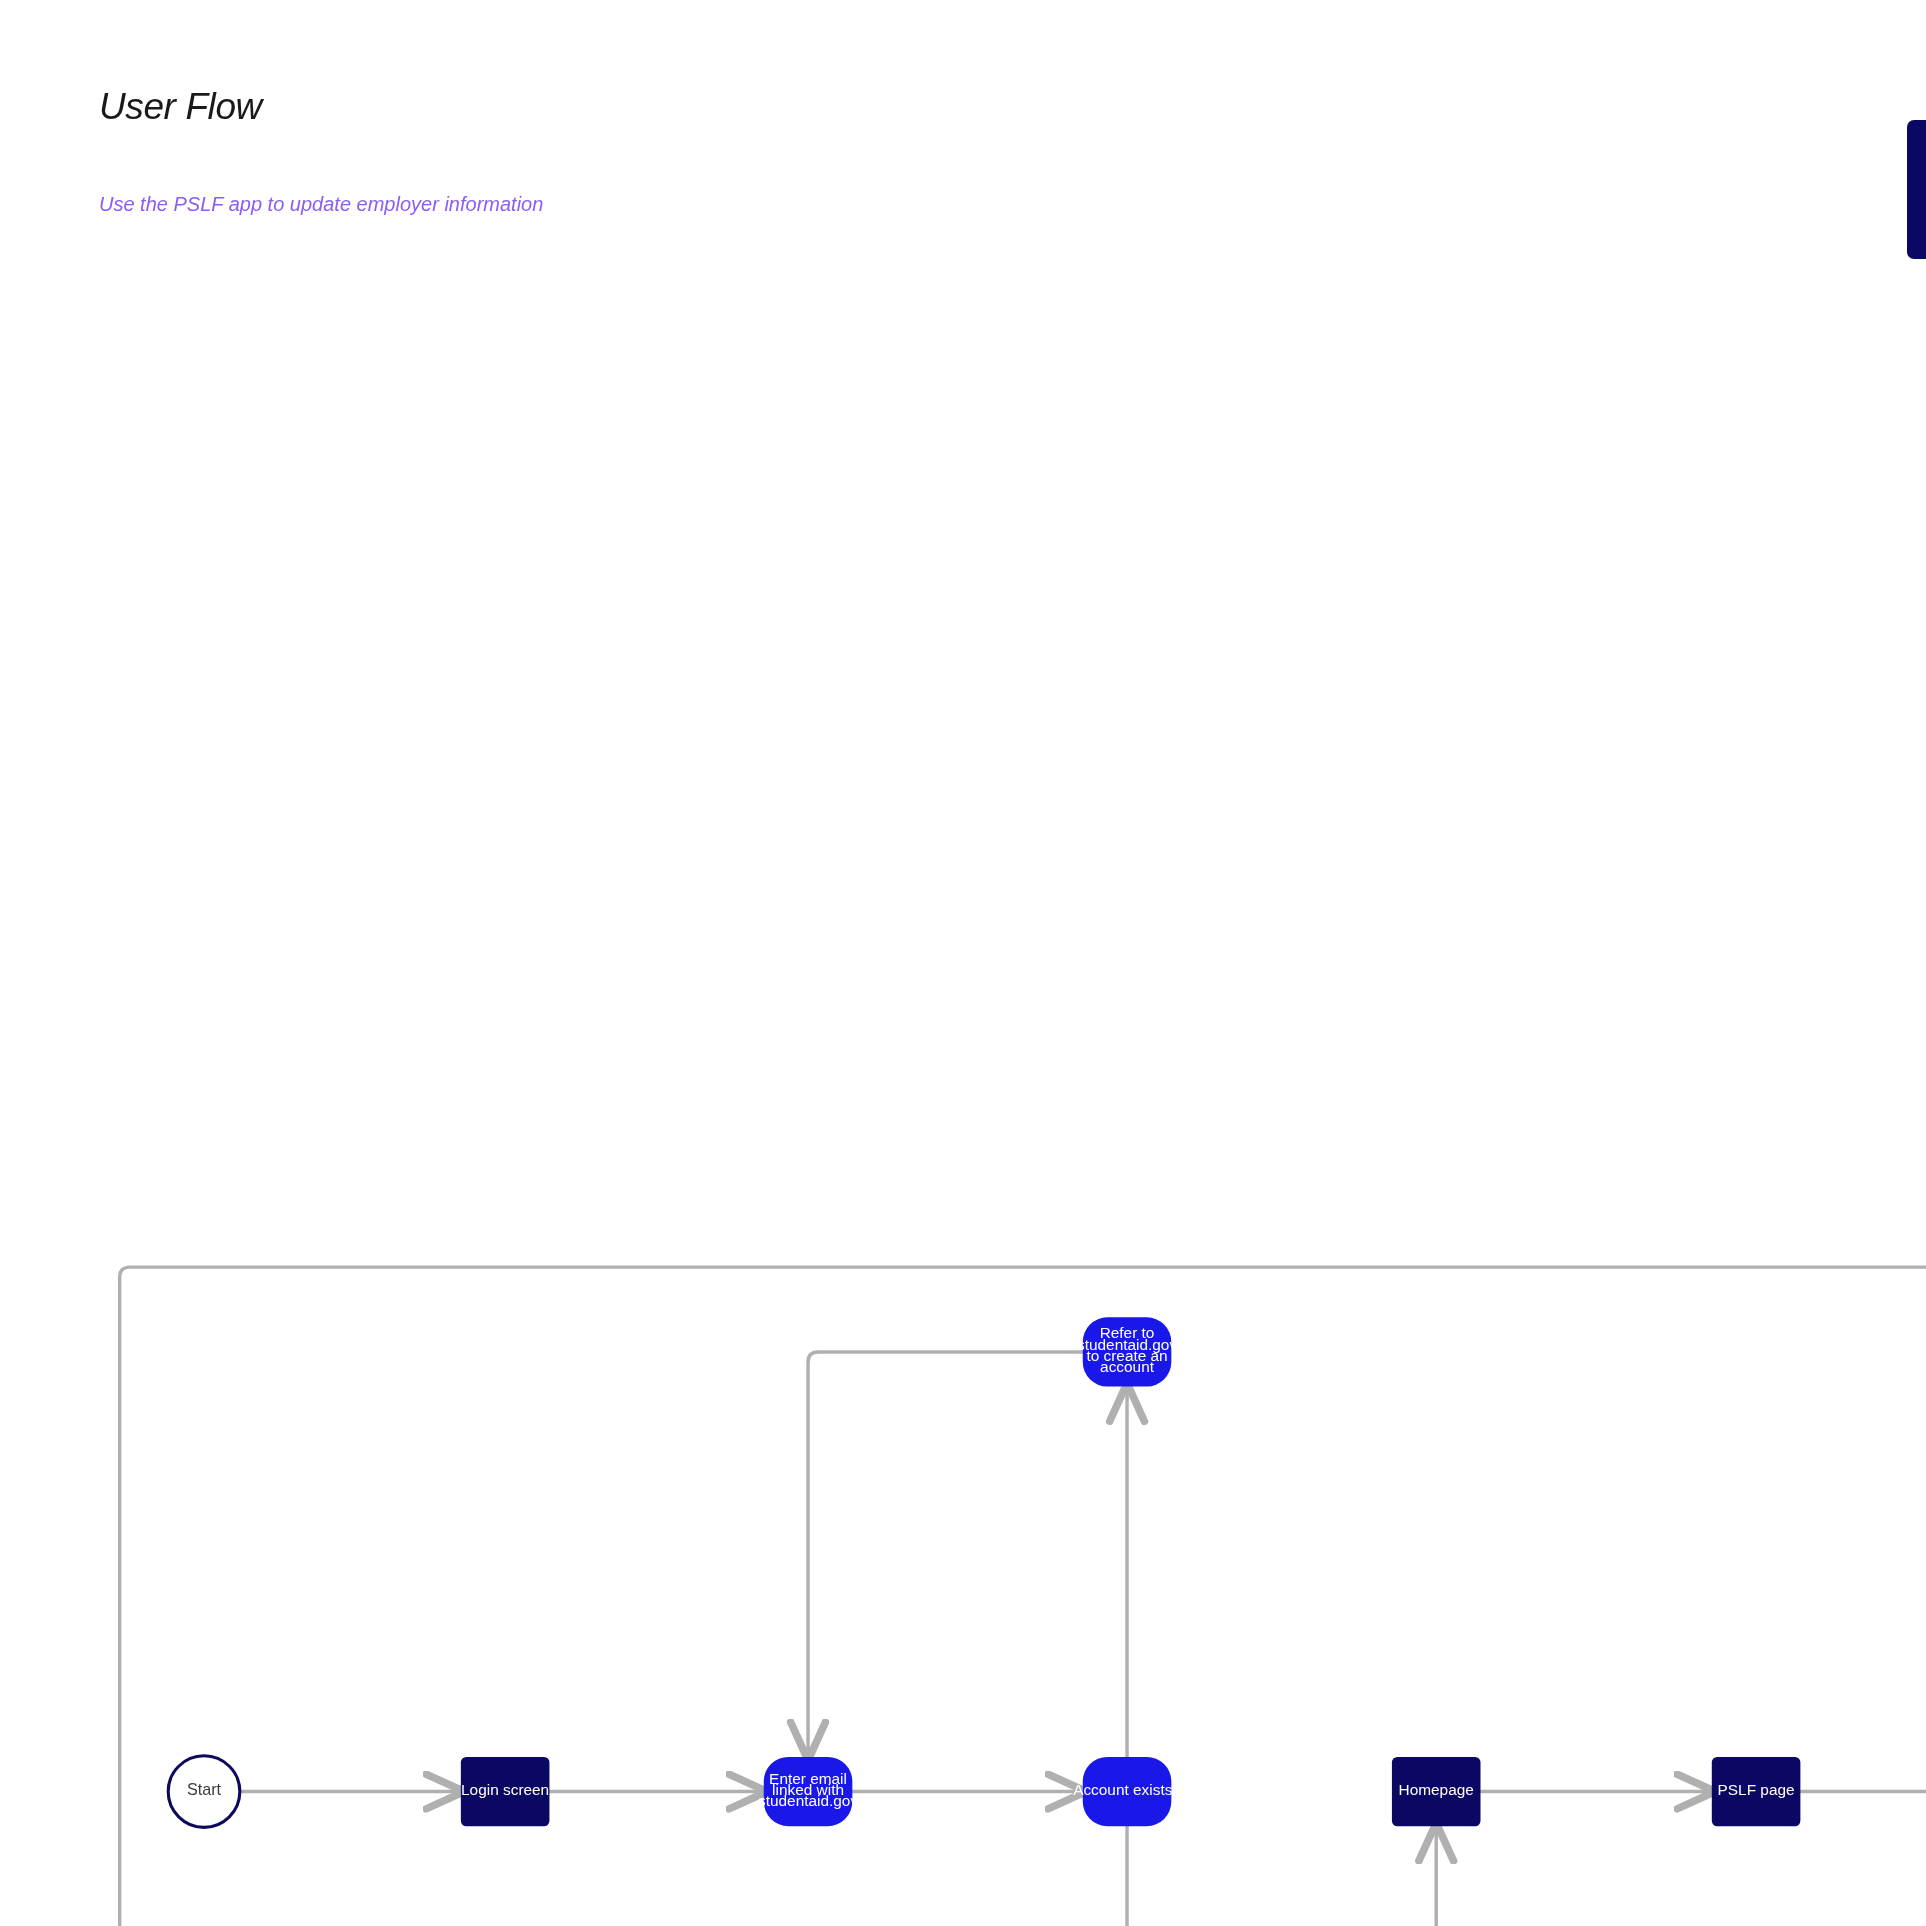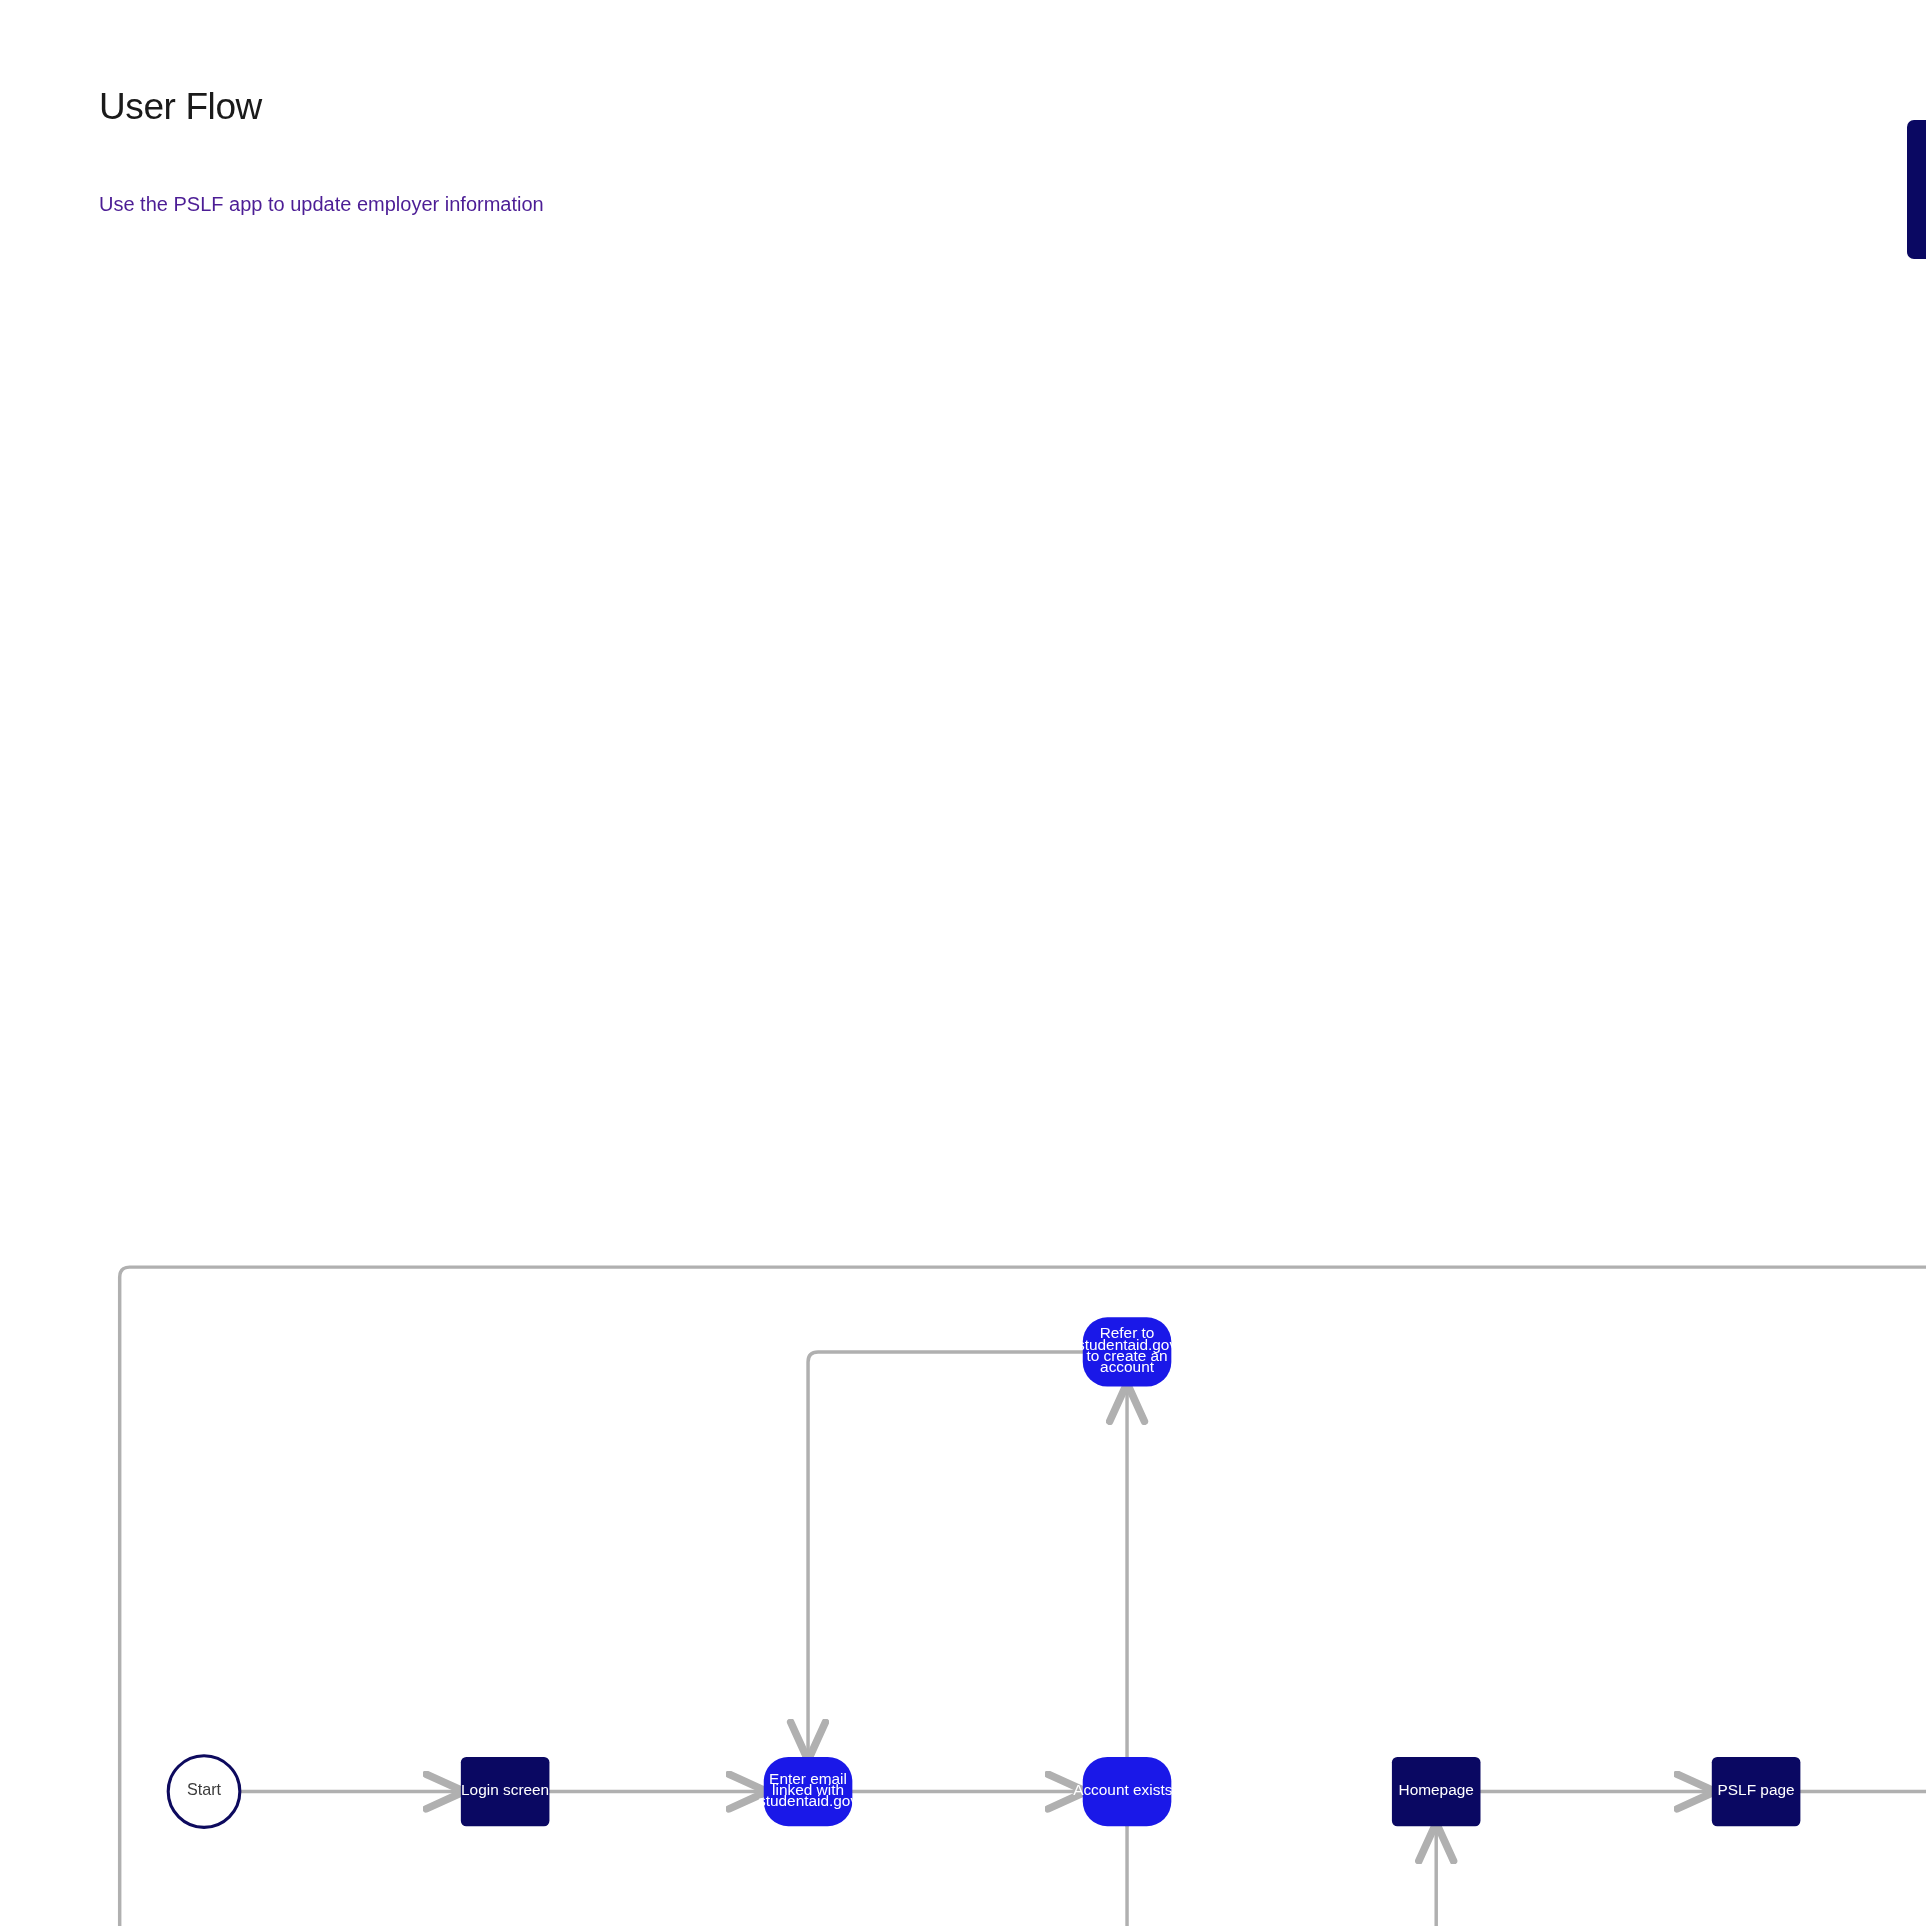--- a/index.html
+++ b/index.html
@@ -1,21 +1,21 @@
 <!DOCTYPE html>
 <html style="font-size:6.2px"><head>
 <meta charset="utf-8">
 <style>
   html,body{margin:0;padding:0;background:#ffffff;}
   body{font-family:"Liberation Sans",sans-serif;}
   #page{position:relative;width:2764px;height:2012px;background:#ffffff;overflow:hidden;}
 
-  .hdr{position:absolute;}
+  .hdr{position:absolute;font-style:italic;}
   #title{left:99px;top:86px;font-size:37px;color:#1a1a1a;letter-spacing:-0.4px;}
-  #subtitle{left:99px;top:193px;font-size:20px;color:#4c1d95;}
+  #subtitle{left:99px;top:193px;font-size:20px;color:#8b5cf6;}
 
   
   #legend{position:absolute;left:1903px;top:116px;width:794px;height:154px;}
   .lg-item{position:absolute;display:flex;align-items:center;justify-content:center;text-align:center;}
   .lg-page{left:3.9px;top:3.9px;width:124px;height:139px;background:#0a0862;border-radius:7px;}
 
   
   #flow{position:absolute;left:0;top:0;width:2764px;height:2012px;}
   .nodeTxt{fill:#ffffff;font-family:"Liberation Sans",sans-serif;font-size:40px;}
   .nodeTxtDark{fill:#1e2a24;font-family:"Liberation Sans",sans-serif;font-size:40px;}

